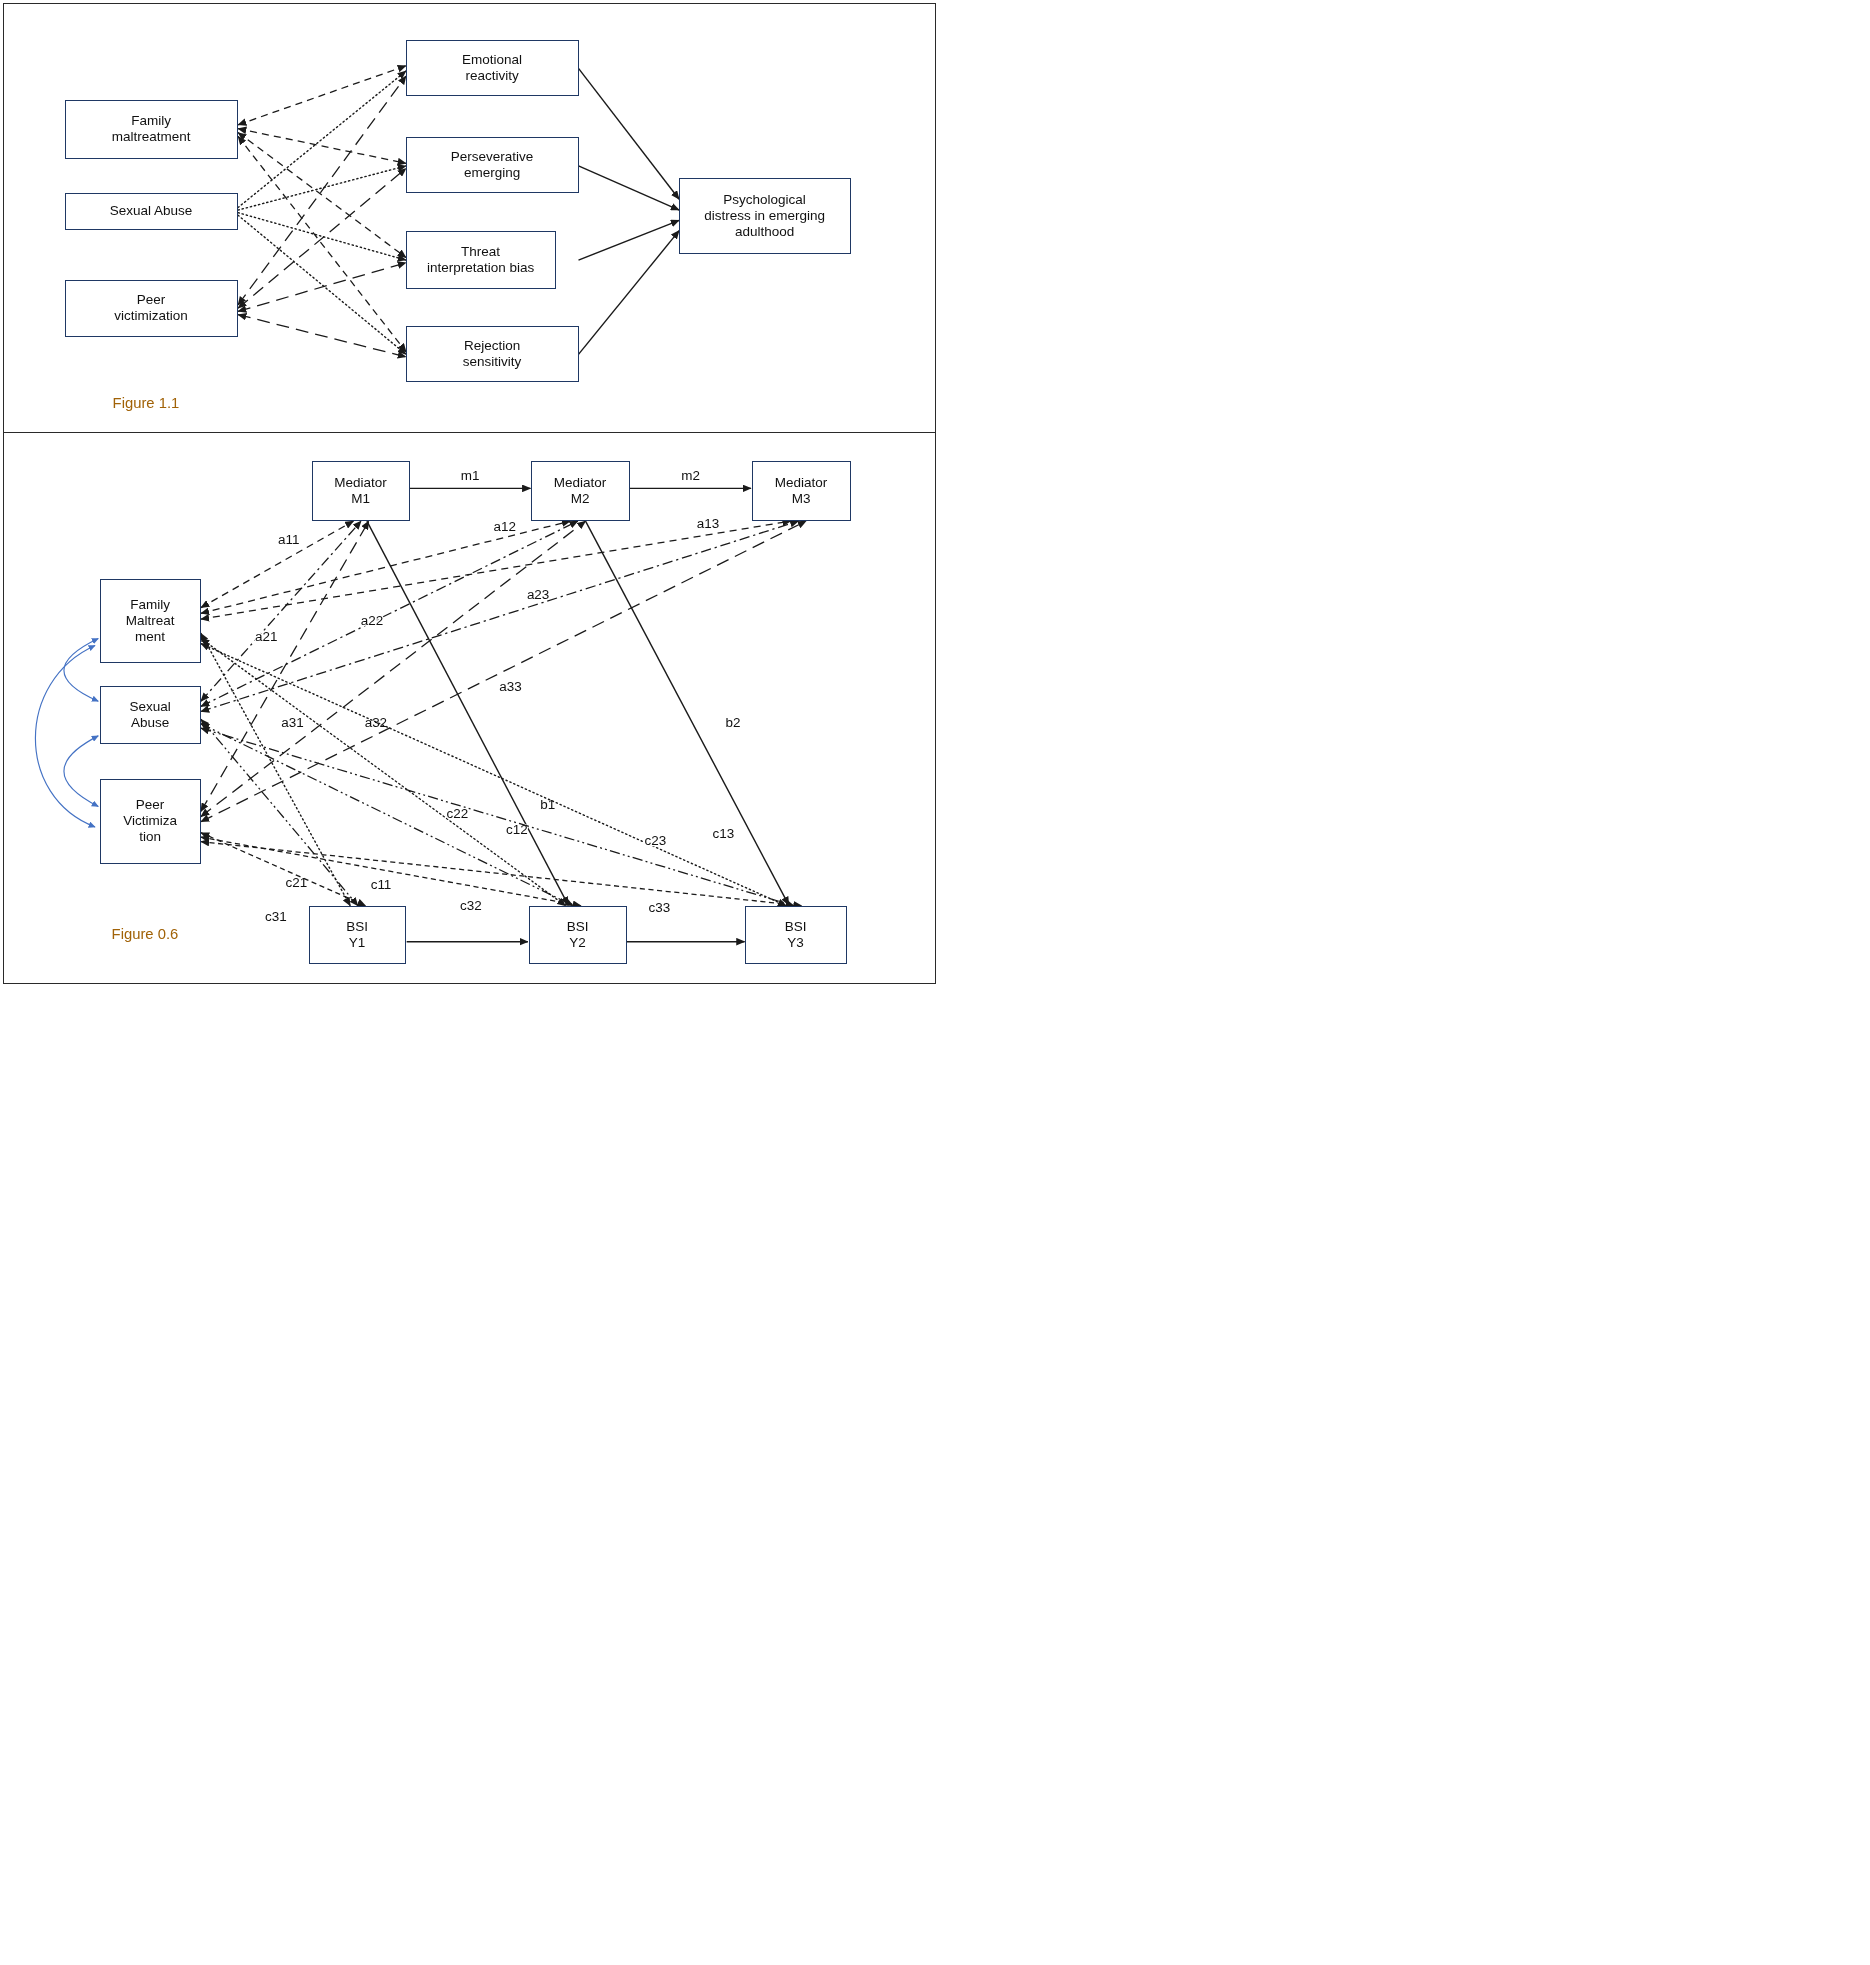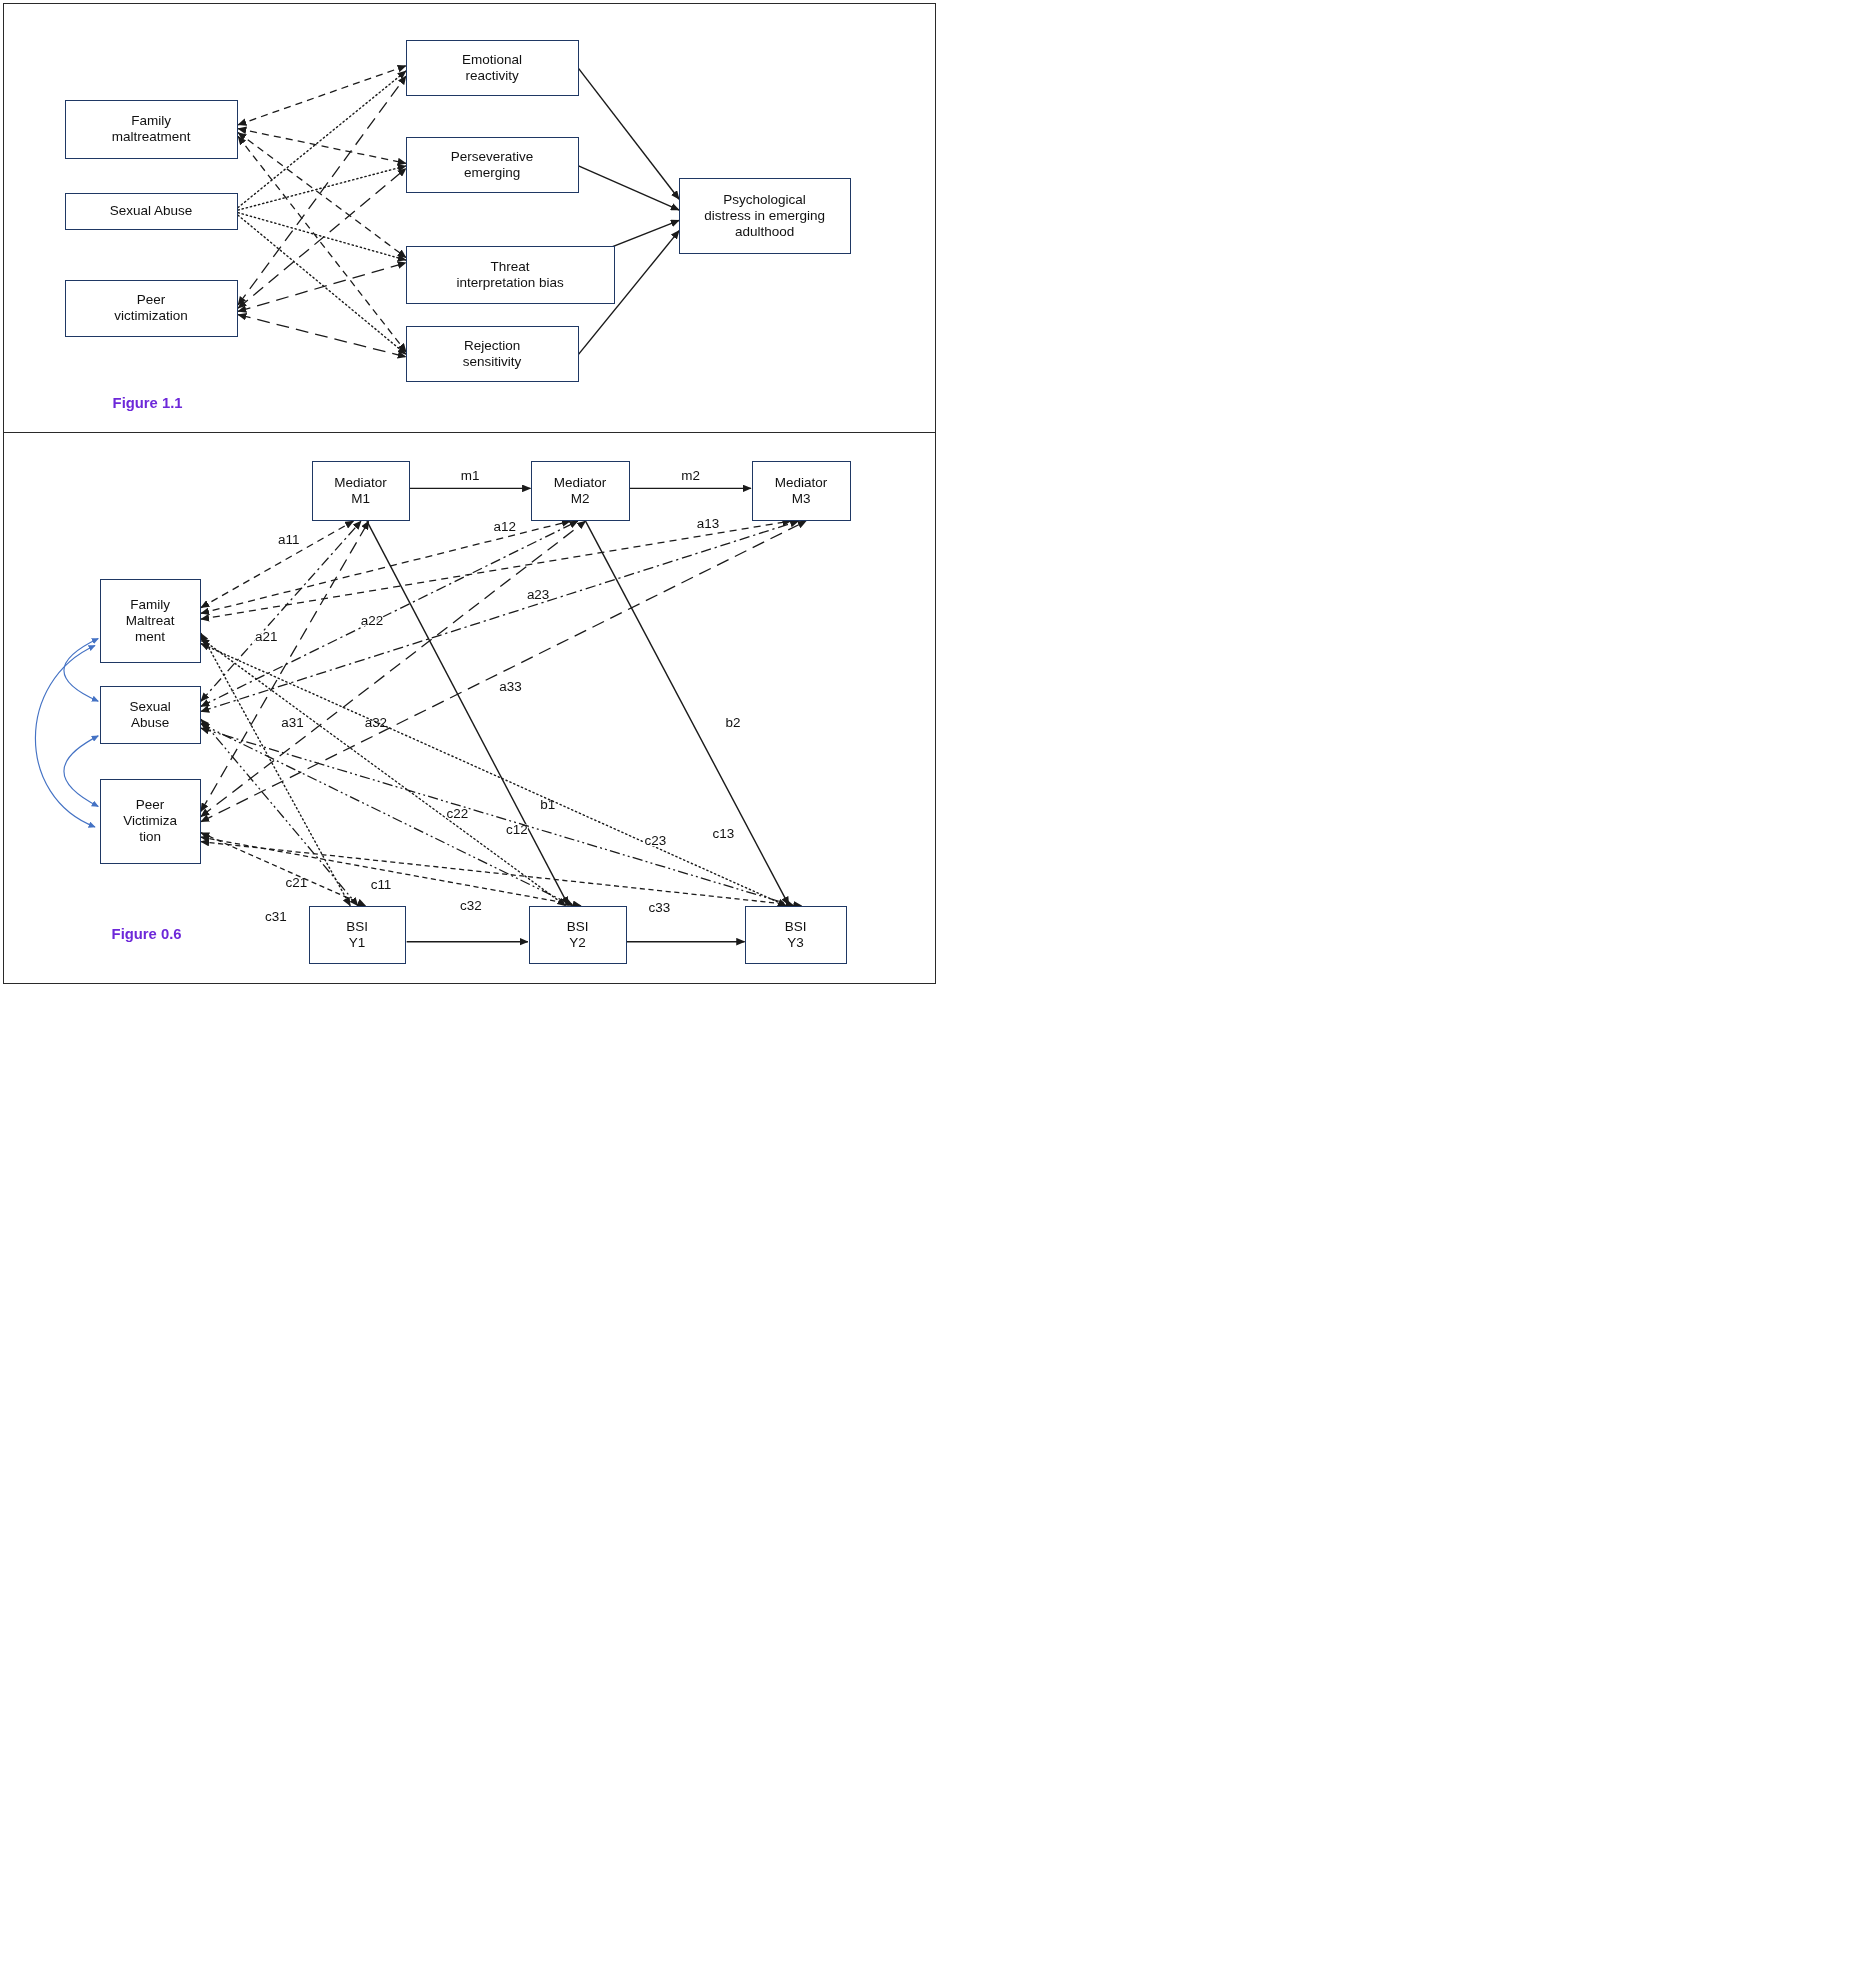--- a/index.html
+++ b/index.html
@@ -4,28 +4,28 @@
 <style>
   html,body{margin:0;padding:0;background:#ffffff;font-family:"Liberation Sans",sans-serif;}
   #canvas{position:relative;width:931px;height:979px;border:1.9px solid #2a2a2a;background:#fff;margin:2.6px;}
   #edge-layer{position:absolute;left:0;top:0;}
   #divider{position:absolute;left:0;right:0;top:428px;height:1.9px;background:#2a2a2a;z-index:1;}
   .node{
     position:absolute;display:flex;align-items:center;justify-content:center;text-align:center;
     border:1.3px solid #1f3864;background:#ffffff;box-sizing:border-box;
     white-space:pre-line;font-size:13.5px;line-height:1.18;color:#111;z-index:2;padding:15px;
   }
-  .caption{position:absolute;font-size:14.8px;color:#6d28d9;z-index:2;font-weight:bold;}
+  .caption{position:absolute;font-size:14.8px;color:#a16207;z-index:2;}
   
   #n1-family{left:61px;top:96px;width:173px;height:59px}
   #n1-sexual{left:61px;top:189px;width:173px;height:37px}
   #n1-peer{left:61px;top:276px;width:173px;height:57px}
   #n1-emotional{left:402px;top:36px;width:173px;height:56px}
   #n1-persev{left:402px;top:133px;width:173px;height:56px}
-  #n1-threat{left:402px;top:242px;width:209px;height:58px}
+  #n1-threat{left:402px;top:227px;width:150px;height:58px}
   #n1-rejection{left:402px;top:322px;width:173px;height:56px}
   #n1-psych{left:675px;top:174px;width:172px;height:76px}
   #cap1{left:109px;top:391px}
   
   #n2-m1{left:308px;top:457px;width:98px;height:60px}
   #n2-m2{left:527px;top:457px;width:99px;height:60px}
   #n2-m3{left:748px;top:457px;width:99px;height:60px}
   #n2-family{left:96px;top:575px;width:101px;height:84px}
   #n2-sexual{left:96px;top:682px;width:101px;height:58px}
   #n2-peer{left:96px;top:775px;width:101px;height:85px}

